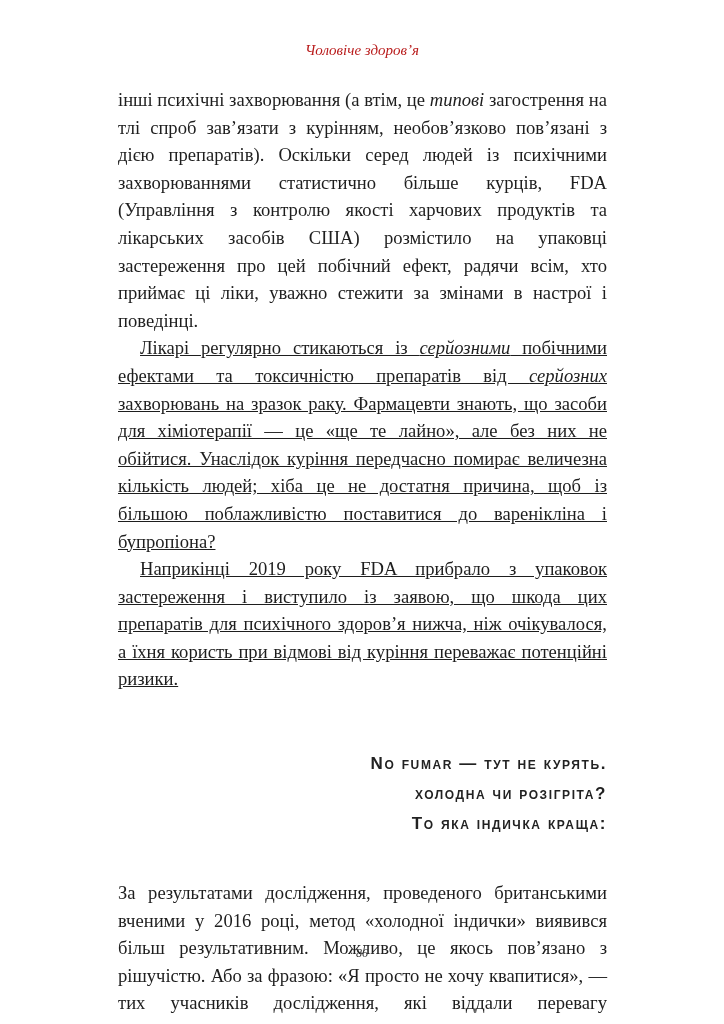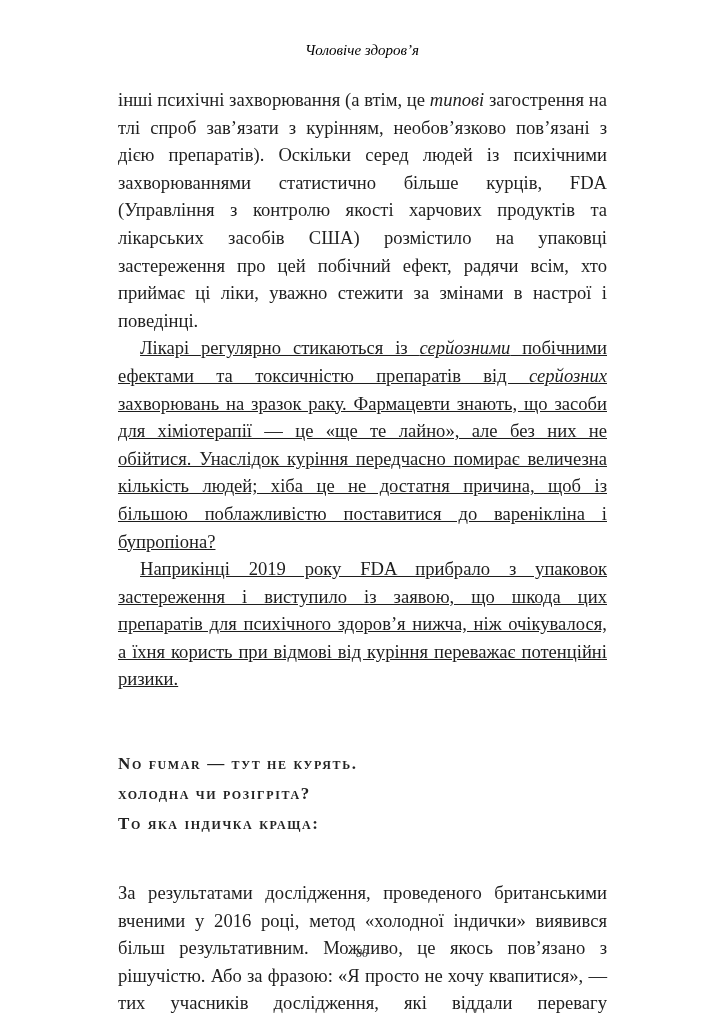--- a/index.html
+++ b/index.html
@@ -9,44 +9,44 @@
     position: relative;
     overflow: hidden;
     font-family: "DejaVu Serif", "Liberation Serif", serif;
     color: #1e1e1e;
   }
   .running-head {
     position: absolute; top: 42px; left: 0; width: 724px;
     text-align: center;
     font-style: italic;
     font-size: 15px;
-    color: #000000;
+    color: #b91c1c;
     font-family: "Liberation Serif", serif;
   }
   .content {
     position: absolute; left: 118px; top: 86px; width: 489px;
     font-family: "Liberation Serif", serif;
     font-size: 18.6px;
     line-height: 27.6px;
     text-align: justify;
     hyphens: manual;
   }
   .content p { margin: 0; }
   .content p.indent { text-indent: 22px; text-decoration: underline; }
   .content em { font-style: italic; }
   .section-head {
     margin: 56px 0 40px 0;
-    text-align: left;
+    text-align: right;
     font-variant: small-caps;
     font-weight: bold;
     font-size: 17px;
     letter-spacing: 1.6px;
     line-height: 30px;
     color: #222;
-    font-family: Liberation Serif, serif;
+    font-family: Liberation Sans, sans-serif;
   }
   .section-head span { display: block; }
   .folio {
     position: absolute; top: 946px; left: 0; width: 724px;
     text-align: center; font-style: italic; font-size: 12px; color: #333;
     font-family: "Liberation Serif", serif;
   }
 </style>
 </head>
 <body>

